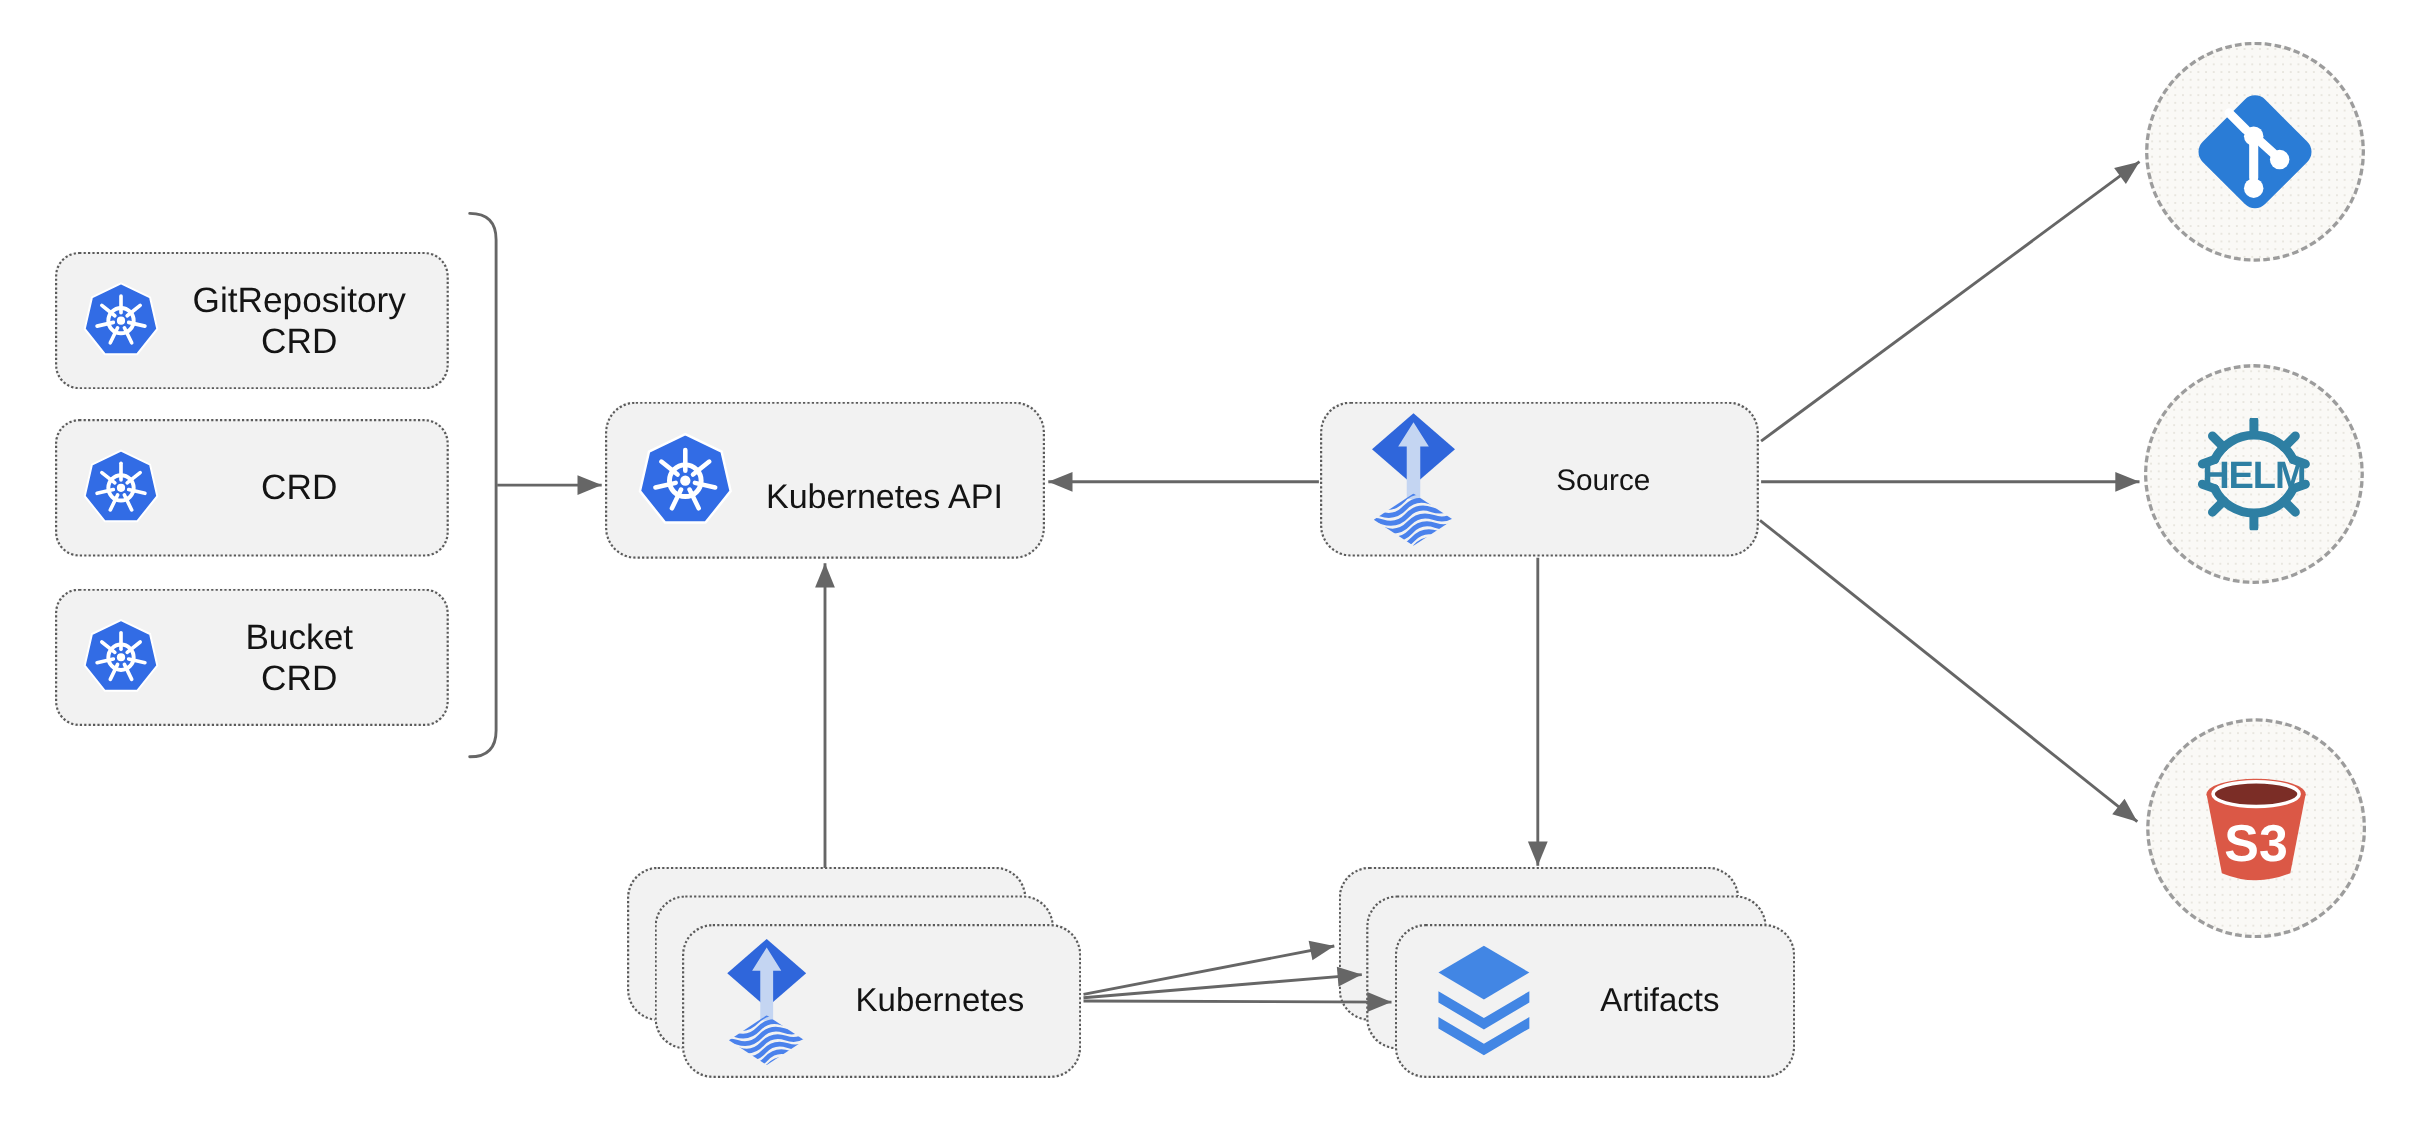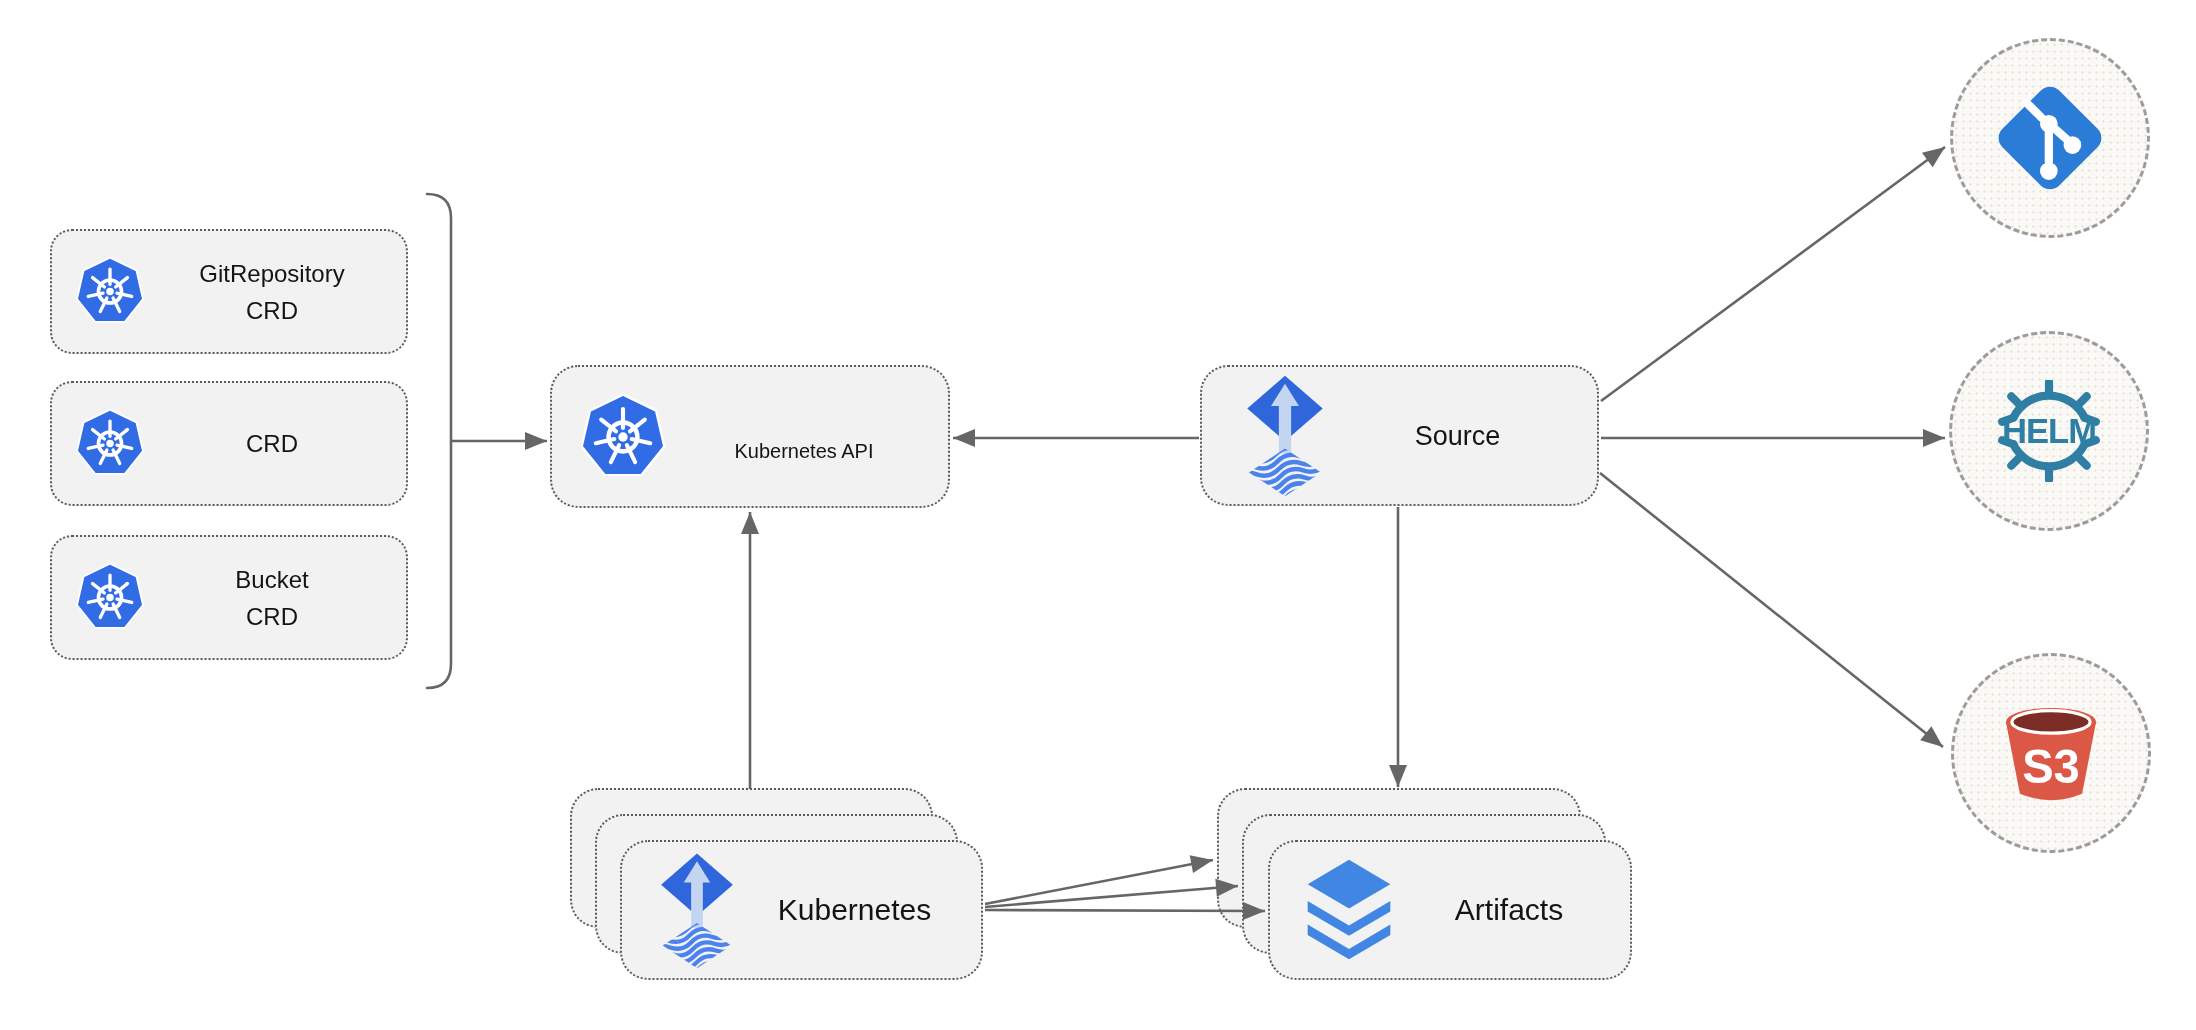--- a/index.html
+++ b/index.html
@@ -30,22 +30,22 @@
     z-index: 3;
   }
   .crd { border-radius: 22px; }
   .icon { flex: 0 0 auto; display: flex; align-items: center; justify-content: center; }
   .label {
     flex: 1 1 auto;
     text-align: center;
     color: #141414;
     padding-right: 8px;
   }
-  .label.two-line { font-size: 24px; line-height: 37px; }
-  .label.one-line-lg { font-size: 20px; margin-top: 30px; }
+  .label.two-line { font-size: 32px; line-height: 37px; }
+  .label.one-line-lg { font-size: 31px; margin-top: 30px; }
   .label.one-line { font-size: 30px; }
   .label.sc-line { font-size: 27px; line-height: 40px; }
   .circle {
     position: absolute;
     width: 200px; height: 200px;
     border-radius: 50%;
     border: 3px dashed #9c9c9c;
     background-color: #faf9f6;
     background-image: radial-gradient(#e8e6df 1.1px, rgba(0,0,0,0) 1.3px);
     background-size: 7px 7px;

